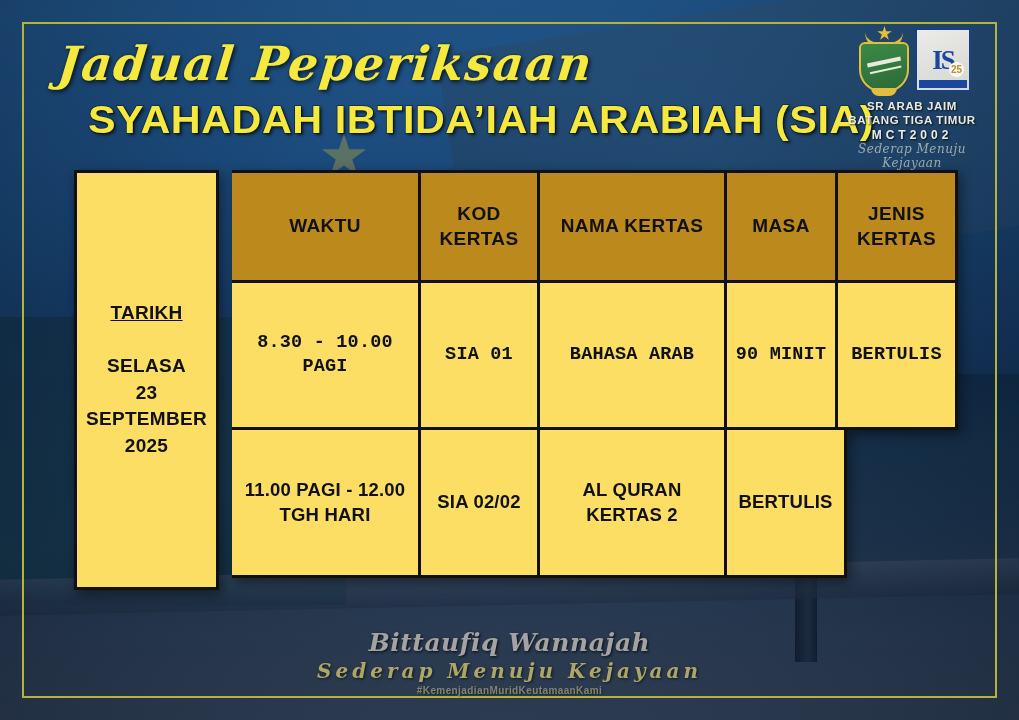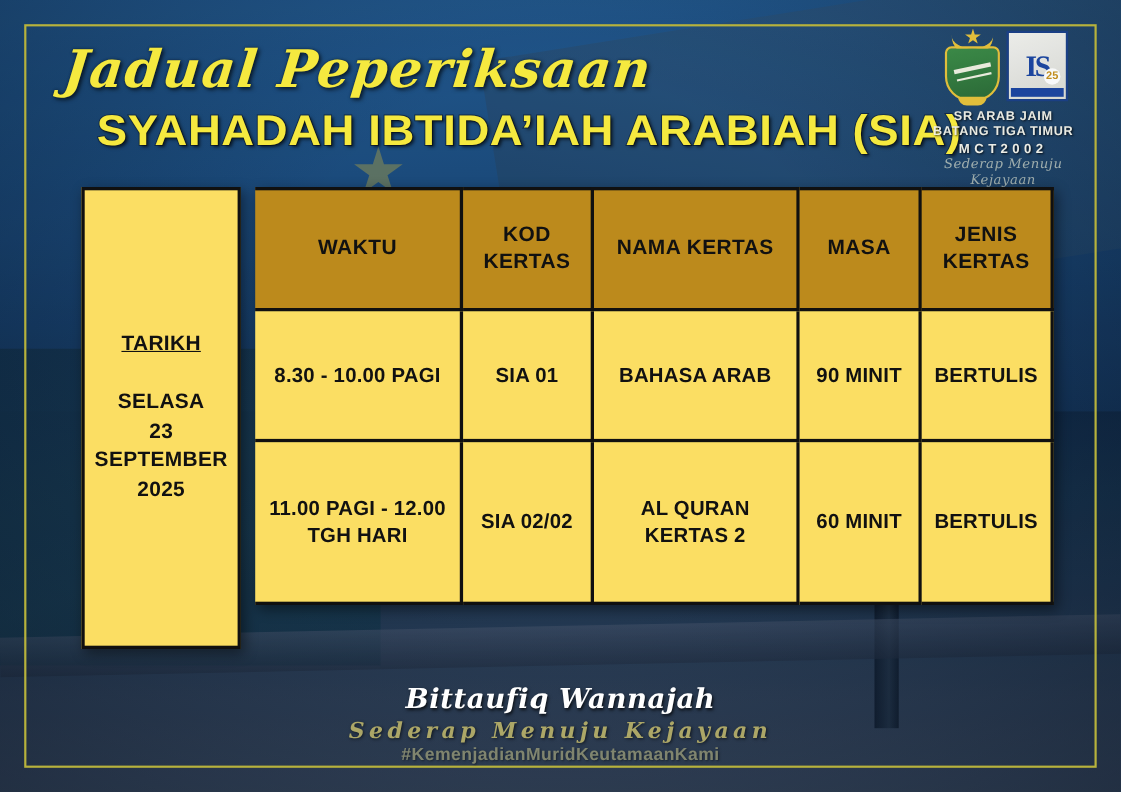--- a/index.html
+++ b/index.html
@@ -188,21 +188,21 @@
     line-height:1.42;
     text-align:center;
     letter-spacing:.3px;
     padding: 0 4px;
   }
   .date-label { margin-bottom:26px;text-decoration:underline; }
   .date-value span { display:block; }
   .grid { flex:1; display:flex; flex-direction:column;padding-left:13px; }
   .row { display:flex; }
   .row.head { height:113px; }
-  .row.body1 { height:119px; }
+  .row.body1 { height:147px;font-family:Liberation Mono, monospace; }
   .row.body2 { height:148px; }
   .cell {
     border:3px solid #101010;
     border-left:none;
     display:flex; align-items:center; justify-content:center;
     text-align:center;
     color:#111;
     font-weight:700;
     padding: 0 5px;
     line-height:1.3;
@@ -217,32 +217,32 @@
   .c-jenis { width:120px; }
   .cell span { display:block; }
 
   
   .footer {
     position:absolute; left:0; bottom:24px; width:100%;
     text-align:center;
   }
   .foot-1 {
     font-family:"DejaVu Serif", serif; font-style:italic; font-weight:700;
-    font-size:25px; color:#ffffff;
+    font-size:25px; color:#a3a3a3;
     text-shadow:1px 1px 3px rgba(0,0,0,.8);
     letter-spacing:.5px;
   }
   .foot-2 {
     font-family:"DejaVu Serif", serif; font-style:italic; font-weight:700;
     font-size:20px; color:#c9bf6d; opacity:.82;
     text-shadow:1px 1px 3px rgba(0,0,0,.75);
     letter-spacing:4px; margin-top:2px;
   }
   .foot-3 {
-    font-size:16px; font-weight:700; color:#b9b784; opacity:.6;
+    font-size:10px; font-weight:700; color:#b9b784; opacity:.6;
     letter-spacing:.4px; margin-top:2px;
     text-shadow:1px 1px 2px rgba(0,0,0,.7);
   }
 </style>
 </head>
 <body>
 
 <div id="poster">
 
   <div class="bg-layer">
@@ -349,23 +349,20 @@
         </div>
         <div class="cell c-kod">
           <span>SIA 02/02</span>
         </div>
         <div class="cell c-nama">
           <div>
             <span>AL QURAN</span>
             <span>KERTAS 2</span>
           </div>
         </div>
-        <div class="cell c-masa">
-          <span>60 MINIT</span>
-        </div>
         <div class="cell c-jenis">
           <span>BERTULIS</span>
         </div>
       </div>
 
     </div>
   </div>
 
   <div class="footer">
     <div class="foot-1">Bittaufiq Wannajah</div>

